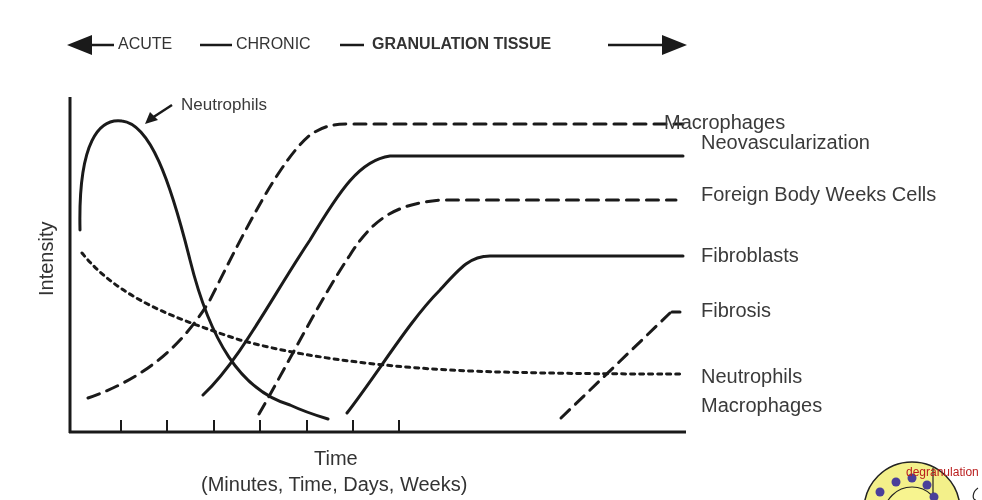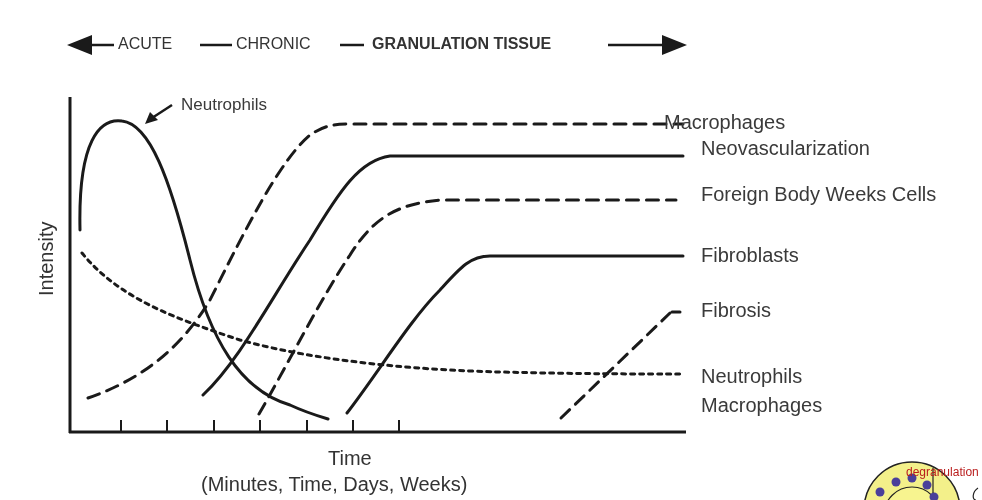--- a/index.html
+++ b/index.html
@@ -82,24 +82,24 @@
   </g>
 </svg>
 
 <div class="phase" style="left:118px;">ACUTE</div>
 <div class="phase" style="left:236px;">CHRONIC</div>
 <div class="phase" style="left:372px;font-weight:bold;">GRANULATION TISSUE</div>
 
 <div class="lbl" style="left:181px; top:84px; font-size:17px;margin-top:12px;">Neutrophils</div>
 
 <div class="lbl" style="left:664px; top:112px;">Macrophages</div>
-<div class="lbl" style="left:701px; top:138px;">Neovascularization</div>
+<div class="lbl" style="left:701px; top:132px;">Neovascularization</div>
 <div class="lbl" style="left:701px; top:184px;">Foreign Body Weeks Cells</div>
 <div class="lbl" style="left:701px; top:245px;text-align:center;">Fibroblasts</div>
 <div class="lbl" style="left:701px; top:300px;text-align:right;">Fibrosis</div>
 <div class="lbl" style="left:701px; top:366px;">Neutrophils</div>
 <div class="lbl" style="left:701px; top:395px;">Macrophages</div>
 
 <div class="ylabel" style="left:36px; top:296px;">Intensity</div>
-<div class="xlabel" style="left:328px; top:448px;">Time</div>
+<div class="xlabel" style="left:314px; top:448px;">Time</div>
 <div class="xlabel" style="left:201px; top:474px;">(Minutes, Time, Days, Weeks)</div>
 
 <div class="degran">degranulation</div>
 
 </body></html>

